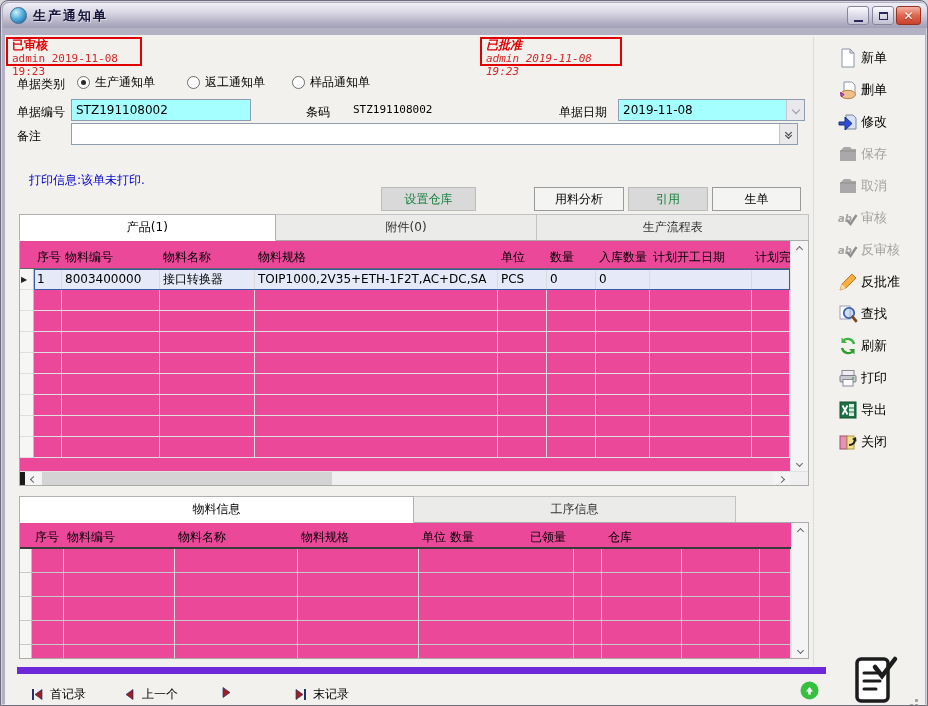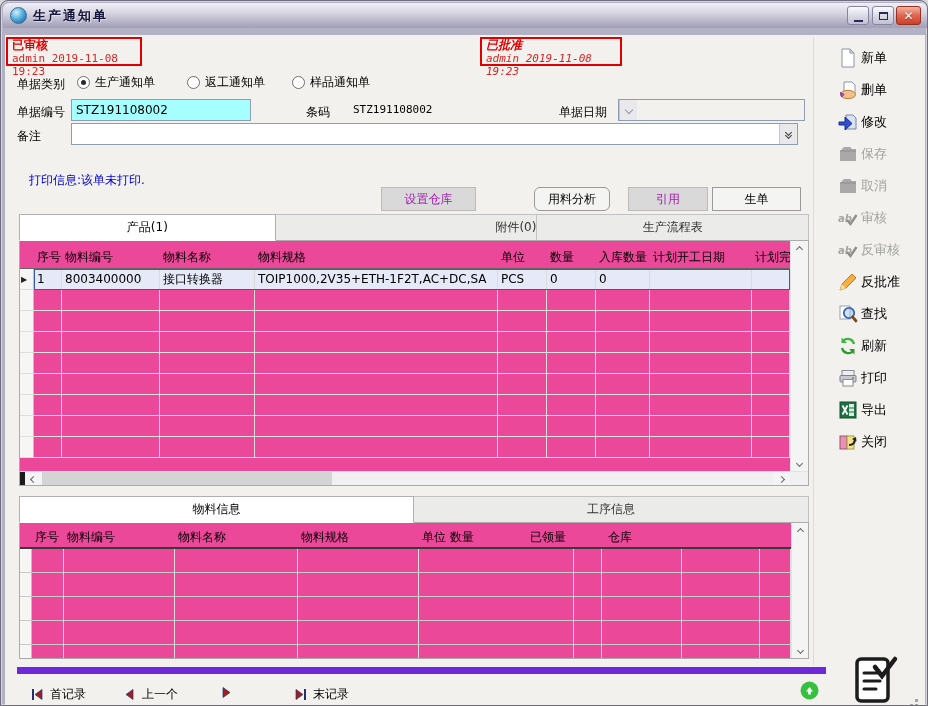--- a/index.html
+++ b/index.html
@@ -66,37 +66,37 @@
   .chv.up { transform:rotate(135deg); } .chv.down { transform:rotate(-45deg); }
   .chv.left { transform:rotate(45deg); } .chv.right { transform:rotate(-135deg); }
   .chv.lite { border-color:#9595A8; width:6px; height:6px; }
   .dblchv { display:flex; flex-direction:column; gap:0; }
   .dblchv .chv { margin:-1px 0; border-color:#3A3A3A; }
 
   #print-info { left:24px; top:137px; color:#0000CC; font-size:12px; }
 
   .pbtn { position:absolute; top:152px; height:24px; border:1px solid #9A9A9A; background:#F4F4F2;
           display:flex; align-items:center; justify-content:center; font-size:12px; color:#000; }
-  .pbtn.disabled { background:#D9D9D9; color:#a21caf; border-color:#BCBCBC; }
+  .pbtn.disabled { background:#D9D9D9; color:#15803d; border-color:#BCBCBC; }
   #btn-warehouse { left:376px; width:95px; }
-  #btn-analysis { left:529px; width:76px;border-radius:6px; }
+  #btn-analysis { left:529px; width:90px; }
   #btn-reference { left:623px; width:80px; }
   #btn-create { left:707px; width:89px; }
 
   
   .tabbar { display:flex; }
   #product-tabs { left:14px; top:179px; width:790px; height:27px; }
   #detail-tabs { left:14px; top:461px; width:790px; height:27px; }
   .tab { border:1px solid #C2C2C2; border-left-width:0; background:#EBEBE9; color:#333;
          display:flex; align-items:center; justify-content:center; font-size:12px; }
   .tab:first-child { border-left-width:1px; }
   .tab.active { background:#fff; border-color:#B0B0B0; border-bottom-color:#fff; color:#000; z-index:2; }
-  #product-tabs .tab:nth-child(1){ width:259px; } #product-tabs .tab:nth-child(2){ width:264px;justify-content:flex-end; }
+  #product-tabs .tab:nth-child(1){ width:259px; } #product-tabs .tab:nth-child(2){ width:264px; }
   #product-tabs .tab:nth-child(3){ width:274px; }
-  #detail-tabs .tab:nth-child(1){ width:395px; } #detail-tabs .tab:nth-child(2){ width:395px; }
+  #detail-tabs .tab:nth-child(1){ width:395px; } #detail-tabs .tab:nth-child(2){ width:322px; }
 
   
   .grid { border:1px solid #ABABAB; background:#ec4899; overflow:hidden; }
   #product-grid { left:14px; top:205px; width:790px; height:246px; }
   #detail-grid { left:14px; top:487px; width:790px; height:137px; }
   .pg-top { display:flex; height:230px; }
   .pg-body { width:772px; padding-top:6px; overflow:hidden; }
   .dg-top { display:flex; height:135px; }
   .dg-body { width:773px; padding-top:4px; overflow:hidden; }
 
@@ -198,20 +198,21 @@
     </div>
 
     <span class="abs flabel" style="left:12px;top:69px">单据编号</span>
     <div class="abs tfield cyan" id="no-input">
       <span>STZ191108002</span>
     </div>
     <span class="abs flabel" style="left:301px;top:69px">条码</span>
     <span class="abs" id="barcode-value">STZ191108002</span>
     <span class="abs flabel" style="left:554px;top:69px">单据日期</span>
     <div class="abs" id="date-combo">
+      <span class="val">2019-11-08</span>
       <span class="combo-btn">
           <span class="chv down lite"></span>
         </span>
     </div>
 
     <span class="abs flabel" style="left:12px;top:93px">备注</span>
     <div class="abs tfield" id="remark-input">
       <span class="val"></span>
       <span class="combo-btn dblchv">
         <span class="chv down"></span>

